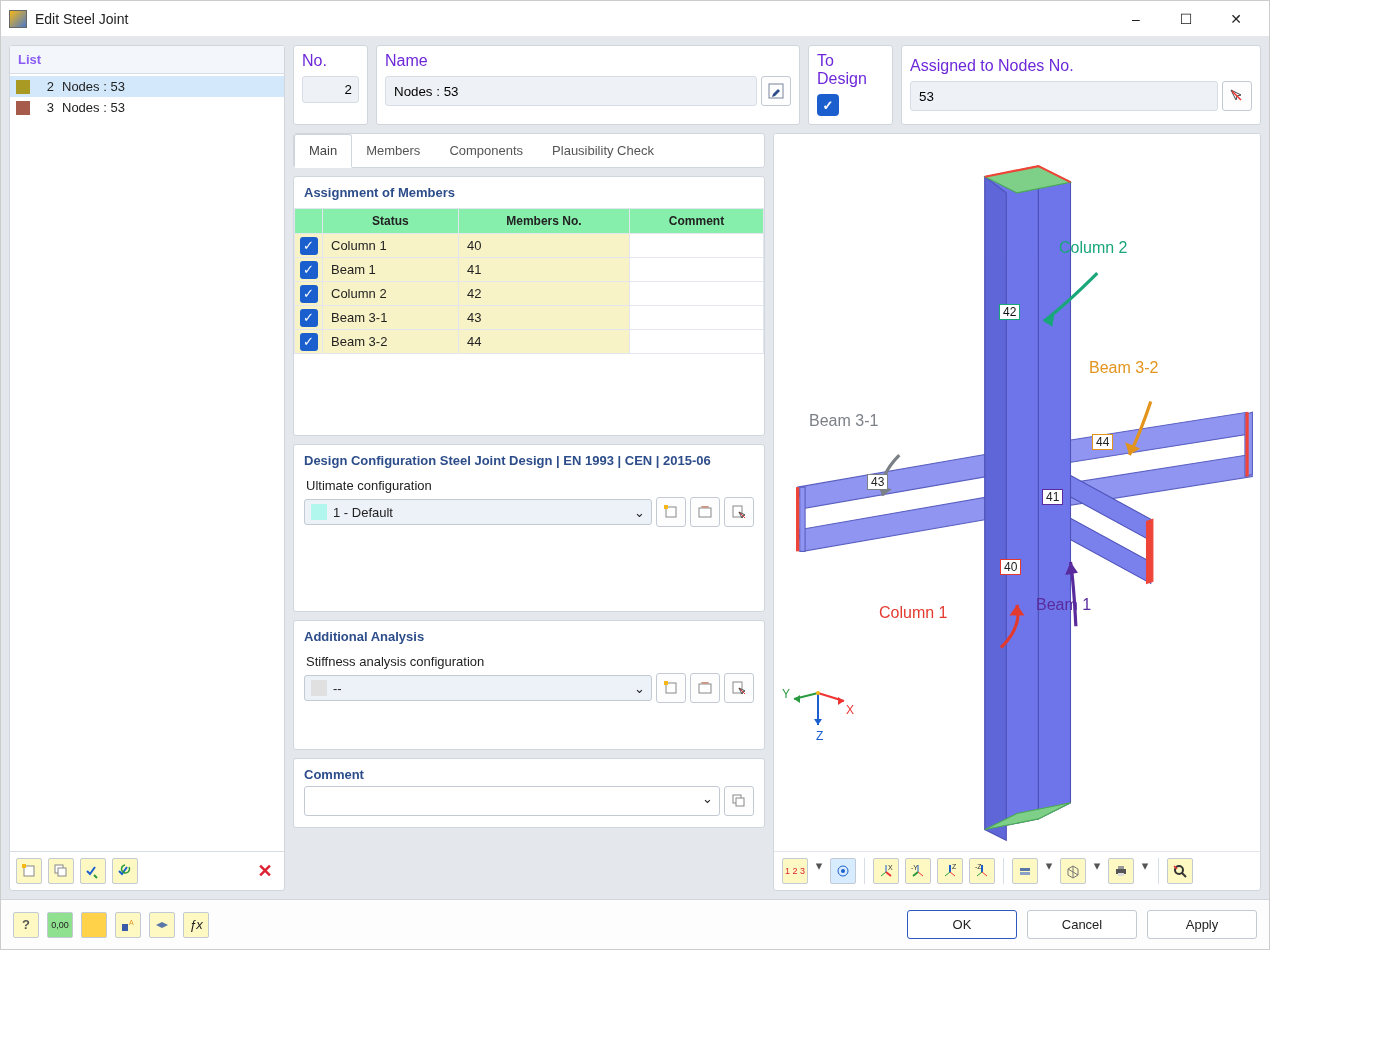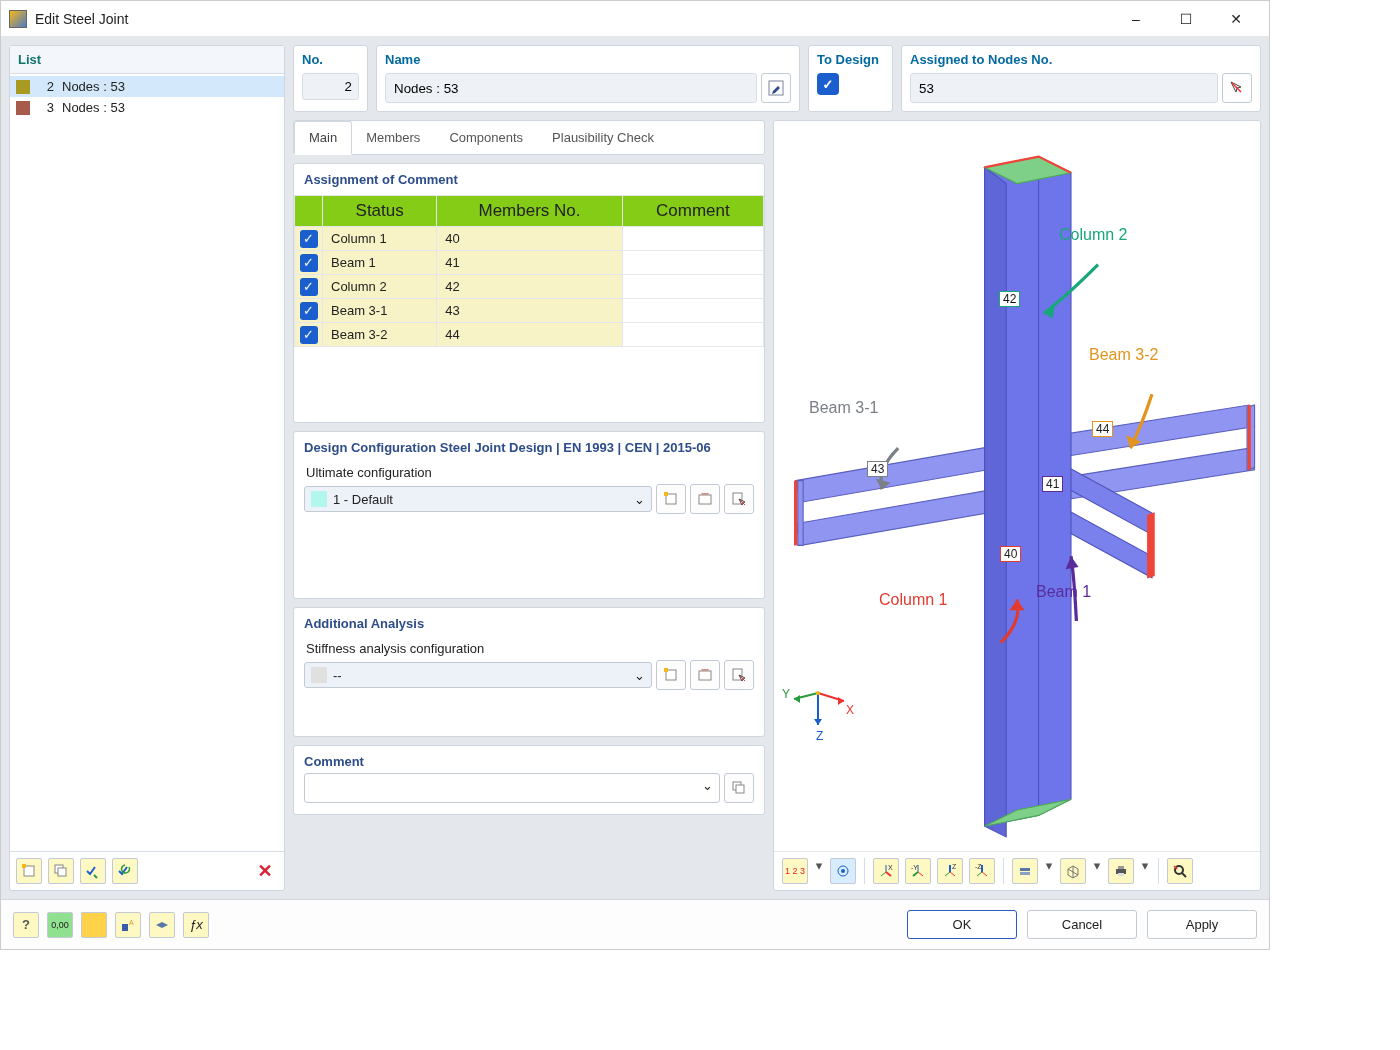--- a/index.html
+++ b/index.html
@@ -6,57 +6,57 @@
     body { margin: 0; background: #ffffff; font-size: 13px; color: #222; }
     .window { width: 1270px; height: 950px; display: flex; flex-direction: column; border: 1px solid #ccc; }
     .titlebar { height: 36px; display: flex; align-items: center; padding: 8px 8px; border-bottom: 1px solid #e8e8e8; }
     .titlebar .app-icon { width: 18px; height: 18px; background: linear-gradient(135deg,#f5b817,#4d79c8); margin-right: 8px; border: 1px solid #666; }
     .titlebar .title { flex: 1; font-size: 14px; }
     .titlebar .win-btns { display:flex; gap:20px; padding-right:10px; }
     .titlebar .win-btn { width: 30px; height:30px; display:flex;align-items:center;justify-content:center; font-size:14px; cursor:pointer; }
     .close-icon { font-size:16px; }
     .content { flex:1; display:flex; background:#e4e8ed; gap:8px; padding:8px; overflow:hidden;}
     .left-pane { width:276px; background:#fff; display:flex; flex-direction:column; border:1px solid #cfd6de; border-radius:3px; }
-    .left-pane .header { background:#f3f6fb; padding:6px 8px; font-weight:600; color:#0f766e; border-bottom:1px solid #d7dde5; }
+    .left-pane .header { background:#f3f6fb; padding:6px 8px; font-weight:600; color:#8b5cf6; border-bottom:1px solid #d7dde5; }
     .left-list { flex:1; padding-top:2px; }
     .list-row { display:flex; align-items:center; padding:3px 6px; cursor:pointer; gap:6px; }
     .list-row.selected { background:#d3e9fb; }
     .swatch { width:14px;height:14px; display:inline-block; }
     .list-row .num { width:18px; text-align:right; margin-right:2px;}
     .left-toolbar { display:flex; gap:6px; padding:6px; border-top:1px solid #d7dde5; align-items:center; }
     .tb-btn { width:26px;height:26px; border:1px solid #c3cad4; background:#fef9c3; display:flex;align-items:center;justify-content:center; cursor:pointer; position:relative; border-radius:2px;}
     .tb-btn svg{width:16px;height:16px;}
     .right-pane { flex:1; display:flex; flex-direction:column; gap:8px; overflow:hidden;}
     .top-fields { display:flex; gap:8px; }
     .field-box { background:#fff; border:1px solid #cfd6de; border-radius:3px; padding:4px 8px 8px 8px; display:flex;flex-direction:column; gap:4px;}
-    .field-box .lbl { color:#0369a1; font-weight:700; font-size:13px; padding:2px 0; }
+    .field-box .lbl { color:#6d28d9; font-weight:400; font-size:16px; padding:2px 0; }
     .no-box { width:75px;}
     .no-box input{ width:100%; text-align:right; padding:5px 6px; border:1px solid #d7dde5; background:#eef1f5; border-radius:3px;}
     .name-box { flex:1; }
     .name-row { display:flex; gap:4px; }
     .name-row input { flex:1; padding:5px 8px; border:1px solid #d7dde5; background:#eef1f5; border-radius:3px;}
     .icon-btn { width:30px;height:30px; border:1px solid #c3cad4; background:#fdfdfe; display:flex;align-items:center;justify-content:center; cursor:pointer; border-radius:3px;}
     .icon-btn svg{width:16px;height:16px;}
     .todesign-box { width:85px; align-items:flex-start;}
     .chk-big { width:22px;height:22px; background:#1b5fcf; border-radius:4px; display:flex;align-items:center;justify-content:center; color:#fff; font-weight:bold; cursor:pointer;}
-    .nodes-box{ width:360px;}
+    .nodes-box{ width:360px;justify-content:center;}
     .nodes-row { display:flex; gap:4px;}
     .nodes-row input{ flex:1; padding:5px 8px; border:1px solid #d7dde5; background:#eef1f5; border-radius:3px;}
     .main-split { flex:1; display:flex; gap:8px; overflow:hidden;}
     .left-col { display:flex; flex-direction:column; gap:8px; flex:0 0 472px; overflow:hidden;}
     .right-col { flex:1; display:flex; flex-direction:column; background:#fff; border:1px solid #cfd6de; border-radius:3px; overflow:hidden;}
     .tabs { background:#fff; border:1px solid #cfd6de; border-radius:3px; display:flex; align-items:center; padding:0;}
     .tab { padding:8px 14px; cursor:pointer; color:#444; border-right:1px solid transparent;}
     .tab.active { background:#fff; border:1px solid #cfd6de; border-bottom:2px solid #fff; margin-bottom:-1px; border-radius:3px 3px 0 0;}
     .tab:not(.active){ color:#555;}
     .panel { background:#fff; border:1px solid #cfd6de; border-radius:3px; display:flex;flex-direction:column; }
     .panel .phead { color:#2d4d8a; font-weight:600; padding:8px 10px;}
     .panel.assign-panel{ flex:0 0 260px;}
     table.assign { width:100%; border-collapse:collapse; }
-    table.assign th { background:#84cc16; font-weight:400; padding:5px 8px; border:1px solid #e3e7ed; font-size:17px;}
+    table.assign th { background:#86efac; font-weight:700; padding:5px 8px; border:1px solid #e3e7ed; font-size:12px;}
     table.assign td { padding:4px 8px; border:1px solid #e3e7ed; background:#f8f3c7;}
     table.assign td.chk-cell{width:28px;text-align:center;padding:2px;}
     table.assign td.comment-cell{background:#fff;}
     .chk-s{width:18px;height:18px;background:#1b5fcf;border-radius:3px;display:inline-flex;align-items:center;justify-content:center;color:#fff;}
     .panel.design-panel{ flex:0 0 168px;}
     .sub-lbl{ padding:2px 12px 4px 12px; }
     .sel-row{ display:flex; gap:4px; padding:0 10px 8px 10px; align-items:center;}
     .sel{ flex:1; display:flex; align-items:center; border:1px solid #c3cad4; background:#edf1f8; border-radius:3px; padding:4px 6px; gap:6px;}
     .sel .sw{ width:16px;height:16px;}
     .sel .caret{ margin-left:auto;}
@@ -183,21 +183,21 @@
         <div class="left-col">
 
           <div class="tabs">
             <div class="tab active">Main</div>
             <div class="tab">Members</div>
             <div class="tab">Components</div>
             <div class="tab">Plausibility Check</div>
           </div>
 
           <div class="panel assign-panel">
-            <div class="phead">Assignment of Comment</div>
+            <div class="phead">Assignment of Members</div>
             <table class="assign">
               <thead>
                   <tr>
                 <th style="width:28px"></th>
                 <th>Status</th>
                 <th>Members No.</th>
                 <th>Comment</th>
               </tr>
                 </thead>
               <tbody>

